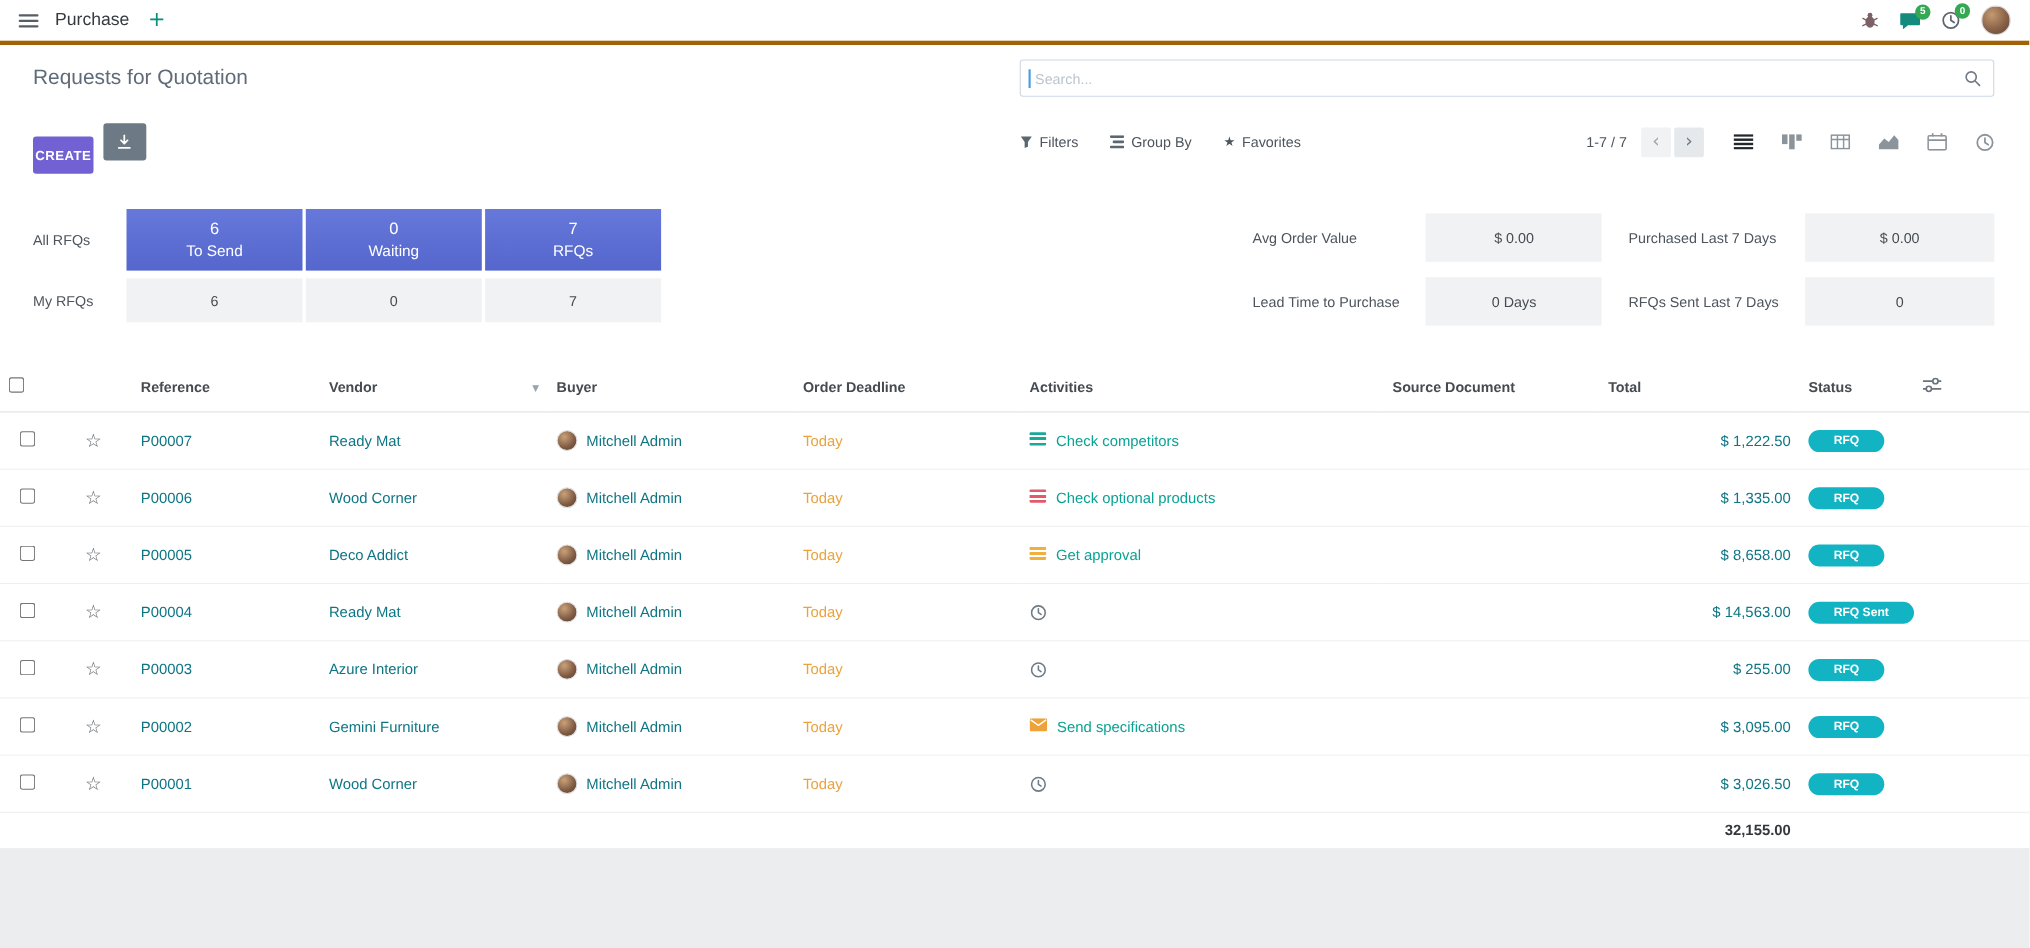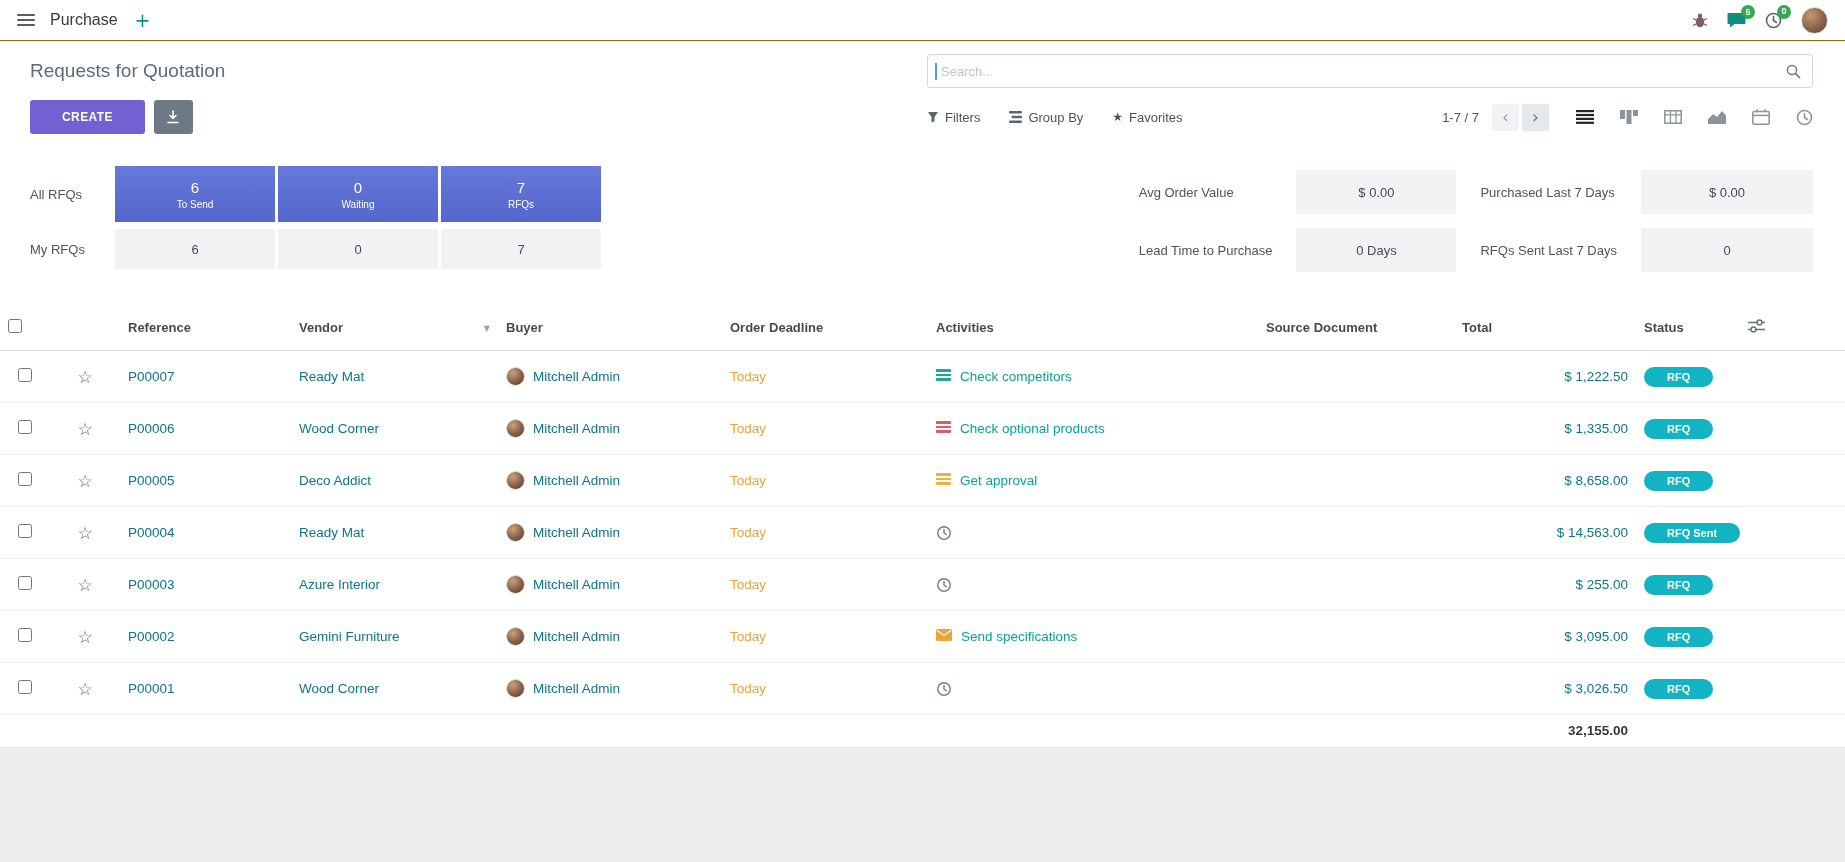--- a/index.html
+++ b/index.html
@@ -4,61 +4,61 @@
 <style>
   * { margin:0; padding:0; box-sizing:border-box; }
   html,body { width:1845px; height:862px; }
   body {
     font-family:"Liberation Sans","DejaVu Sans",sans-serif;
     background:#ecedef; color:#495057; overflow:hidden; font-size:14px;
   }
   .content { background:#fff; }
 
   
-  .navbar { height:41px; background:#fff; border-bottom:1px solid #a16207; display:flex; align-items:center; padding:0 17px; }
+  .navbar { height:41px; background:#fff; border-bottom:4px solid #a16207; display:flex; align-items:center; padding:0 17px; }
   .hamburger { display:flex; flex-direction:column; gap:3px; width:18px; margin-right:15px; cursor:pointer; }
   .hamburger span { display:block; height:2px; background:#555e66; border-radius:1px; }
   .app-title { font-size:16px; color:#343a40; margin-right:17px; cursor:pointer; }
   .nav-plus { font-size:19px; line-height:1; color:#0a8f7e; cursor:pointer; font-family:"DejaVu Sans",sans-serif; }
   .systray { margin-left:auto; display:flex; align-items:center; gap:19px; }
   .tray-item { position:relative; display:flex; cursor:pointer; }
   .badge-dot { position:absolute; top:-7px; right:-9px; background:#34a853; color:#fff; font-size:9px; font-weight:bold; line-height:1; padding:2.5px 4px; border-radius:8px; min-width:14px; text-align:center; }
   .avatar-lg { width:27px; height:27px; border-radius:50%; border:1px solid #d9d9d9;
     background:radial-gradient(circle at 35% 30%, #c49a72 0%, #8a6248 55%, #5f4433 100%); }
 
   
   .control-panel { padding:13px 32px 14px 30px; display:grid; grid-template-columns:1fr 886px; row-gap:12px; align-items:center; background:#fff; }
   .page-title { font-size:19px; color:#5f6b78; font-weight:400; }
   .searchbox { position:relative; height:34px; border:1px solid #cdd8e3; border-radius:3px; background:#fff; display:flex; align-items:center; }
   .search-caret { position:absolute; left:7px; top:8px; width:2px; height:17px; background:#4d9de0; }
   .searchbox input { flex:1; border:none; outline:none; padding:0 10px 0 13px; font-size:13px; color:#495057; background:transparent; font-family:inherit; }
   .searchbox input::placeholder { color:#bcc4cc; }
   .search-icon-btn { padding:0 11px; display:flex; align-items:center; cursor:pointer; }
   .cp-left { display:flex; align-items:center; gap:9px; }
-  .btn-create { background:#7161d2; border:none; color:#fff; font-family:inherit; font-size:12px; font-weight:bold; letter-spacing:.4px; padding:10px 32px; border-radius:3px; cursor:pointer; }
+  .btn-create { background:#7161d2; border:none; color:#fff; font-family:inherit; font-size:12px; font-weight:bold; letter-spacing:.4px; padding:10px 2px; border-radius:3px; cursor:pointer;margin-top:24px; }
   .btn-export { width:39px; height:34px; background:#6d7a85; border:none; border-radius:3px; display:flex; align-items:center; justify-content:center; cursor:pointer; }
   .filterbar { display:flex; align-items:center; font-size:13px; color:#4c545c; }
   .fb-item { display:flex; align-items:center; gap:6px; margin-right:29px; cursor:pointer; white-space:nowrap; }
   .fav-star { font-size:12px; color:#4c545c; font-family:"DejaVu Sans",sans-serif; }
   .pager { margin-left:auto; display:flex; align-items:center; gap:3px; }
   .pager-text { font-size:13px; color:#4c545c; margin-right:10px; }
   .pager-btn { width:27px; height:27px; border:none; border-radius:2px; font-size:17px; line-height:1; display:flex; align-items:center; justify-content:center; cursor:pointer; font-family:"DejaVu Sans",sans-serif; }
   .pager-prev { background:#f0f2f4; color:#9aa3ab; }
   .pager-next { background:#e5e9ec; color:#6b757e; }
   .view-switcher { display:flex; align-items:center; gap:26px; margin-left:27px; }
   .vs-btn { color:#8c949b; display:flex; cursor:pointer; }
   .vs-btn.active { color:#21262b; }
 
   
   .dashboard { display:flex; justify-content:space-between; align-items:flex-start; padding:18px 32px 20px 30px; background:#fff; }
   .dash-left { display:grid; grid-template-columns:82px 160px 160px 160px; grid-template-rows:56px 40px; gap:7px 3px; align-items:center; }
   .dash-label { font-size:13px; color:#4c545c; }
   .card-blue { background:linear-gradient(#6678da,#5566cd); color:#fff; height:100%; display:flex; flex-direction:column; align-items:center; justify-content:center; gap:3px; cursor:pointer; }
   .card-blue .cnt { font-size:15px; }
-  .card-blue .lbl { font-size:10px; }
+  .card-blue .lbl { font-size:14px; }
   .card-gray { background:#f1f2f4; color:#454b51; height:100%; display:flex; align-items:center; justify-content:center; font-size:13px; cursor:pointer; }
   .dash-stats { display:grid; grid-template-columns:auto 160px auto 172px; gap:14px 24px; align-items:center; margin-top:4px; }
   .stat-label { font-size:13px; color:#4c545c; }
   .stat-value { background:#f1f2f4; height:44px; display:flex; align-items:center; justify-content:center; font-size:13px; color:#454b51; }
 
   
   .listtable { width:100%; border-collapse:collapse; table-layout:fixed; margin-top:10px; background:#fff; }
   .listtable thead th { font-size:13px; font-weight:bold; color:#454b51; text-align:left; padding:17px 8px 14px; border-bottom:1px solid #dcdfe3; }
   .listtable tbody td { font-size:13.5px; height:52px; padding:0 8px; border-bottom:1px solid #edeff1; vertical-align:middle; }
   .listtable tfoot td { height:32px; padding:0 8px; font-size:13.5px; }

